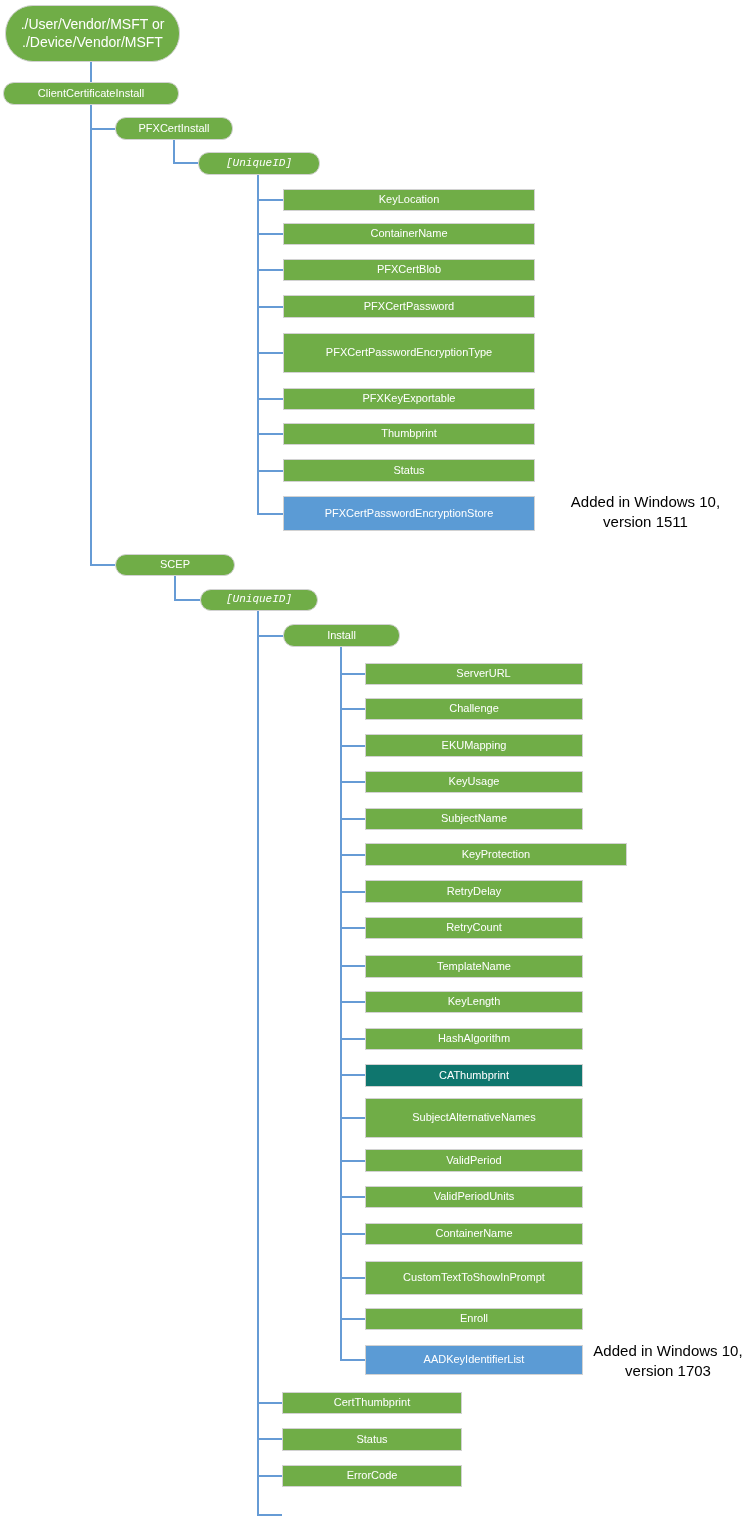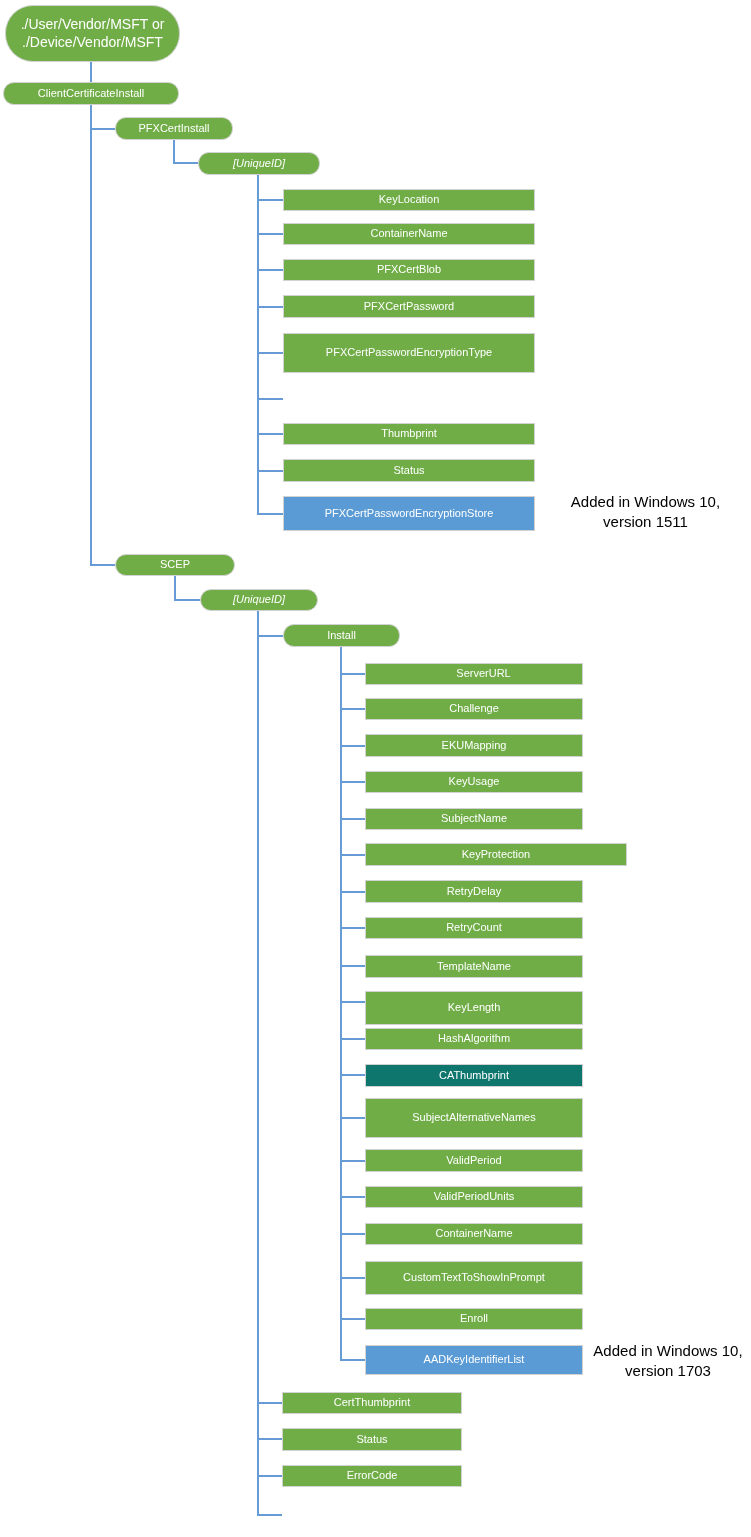--- a/index.html
+++ b/index.html
@@ -30,21 +30,21 @@
     align-items: center;
     justify-content: center;
     text-align: center;
     color: #ffffff;
     font-size: 11px;
     line-height: 1.25;
     white-space: pre-line;
     border: 1.5px solid #d2d2d2;
   }
   .node.pill { border-radius: 11px; }
-  .node.italic { font-style: italic; }
+  .node.italic { font-style: italic; font-family: Liberation Mono, monospace; }
   .annotation {
     position: absolute;
     color: #000000;
     font-size: 15px;
     line-height: 1.3;
     text-align: center;
     white-space: pre-line;
   }
 </style>
 </head>
@@ -94,36 +94,37 @@
 <div class="node pill" style="left: 5px; top: 5px; width: 175px; height: 57px; background: rgb(112, 173, 71); border-color: rgb(210, 210, 210); color: rgb(255, 255, 255); border-radius: 28px; font-size: 14px;">./User/Vendor/MSFT or
 ./Device/Vendor/MSFT</div>
     <div class="node pill" style="left: 3px; top: 82px; width: 176px; height: 23px; background: rgb(112, 173, 71); border-color: rgb(210, 210, 210); color: rgb(255, 255, 255);">ClientCertificateInstall</div>
     <div class="node pill" style="left: 115px; top: 117px; width: 118px; height: 23px; background: rgb(112, 173, 71); border-color: rgb(210, 210, 210); color: rgb(255, 255, 255);">PFXCertInstall</div>
     <div class="node pill italic" style="left: 198px; top: 152px; width: 122px; height: 23px; background: rgb(112, 173, 71); border-color: rgb(210, 210, 210); color: rgb(255, 255, 255);">[UniqueID]</div>
     <div class="node rect" style="left: 283px; top: 189px; width: 252px; height: 22px; background: rgb(112, 173, 71); border-color: rgb(210, 210, 210); color: rgb(255, 255, 255);">KeyLocation</div>
     <div class="node rect" style="left: 283px; top: 223px; width: 252px; height: 22px; background: rgb(112, 173, 71); border-color: rgb(210, 210, 210); color: rgb(255, 255, 255);">ContainerName</div>
     <div class="node rect" style="left: 283px; top: 259px; width: 252px; height: 22px; background: rgb(112, 173, 71); border-color: rgb(210, 210, 210); color: rgb(255, 255, 255);">PFXCertBlob</div>
     <div class="node rect" style="left: 283px; top: 295px; width: 252px; height: 23px; background: rgb(112, 173, 71); border-color: rgb(210, 210, 210); color: rgb(255, 255, 255);">PFXCertPassword</div>
     <div class="node rect" style="left: 283px; top: 333px; width: 252px; height: 40px; background: rgb(112, 173, 71); border-color: rgb(210, 210, 210); color: rgb(255, 255, 255);">PFXCertPasswordEncryptionType</div>
+    <div class="node rect" style="left: 283px; top: 388px; width: 252px; height: 22px; background: rgb(112, 173, 71); border-color: rgb(210, 210, 210); color: rgb(255, 255, 255);">PFXKeyExportable</div>
     <div class="node rect" style="left: 283px; top: 423px; width: 252px; height: 22px; background: rgb(112, 173, 71); border-color: rgb(210, 210, 210); color: rgb(255, 255, 255);">Thumbprint</div>
     <div class="node rect" style="left: 283px; top: 459px; width: 252px; height: 23px; background: rgb(112, 173, 71); border-color: rgb(210, 210, 210); color: rgb(255, 255, 255);">Status</div>
     <div class="node rect" style="left: 283px; top: 496px; width: 252px; height: 35px; background: rgb(91, 155, 213); border-color: rgb(210, 210, 210); color: rgb(255, 255, 255);">PFXCertPasswordEncryptionStore</div>
     <div class="node pill" style="left: 115px; top: 554px; width: 120px; height: 22px; background: rgb(112, 173, 71); border-color: rgb(210, 210, 210); color: rgb(255, 255, 255);">SCEP</div>
     <div class="node pill italic" style="left: 200px; top: 589px; width: 118px; height: 22px; background: rgb(112, 173, 71); border-color: rgb(210, 210, 210); color: rgb(255, 255, 255);">[UniqueID]</div>
     <div class="node pill" style="left: 283px; top: 624px; width: 117px; height: 23px; background: rgb(112, 173, 71); border-color: rgb(210, 210, 210); color: rgb(255, 255, 255);">Install</div>
     <div class="node rect" style="left: 365px; top: 663px; width: 218px; height: 22px; background: rgb(112, 173, 71); border-color: rgb(210, 210, 210); color: rgb(255, 255, 255); padding-left: 19px;">ServerURL</div>
     <div class="node rect" style="left: 365px; top: 698px; width: 218px; height: 22px; background: rgb(112, 173, 71); border-color: rgb(210, 210, 210); color: rgb(255, 255, 255);">Challenge</div>
     <div class="node rect" style="left: 365px; top: 734px; width: 218px; height: 23px; background: rgb(112, 173, 71); border-color: rgb(210, 210, 210); color: rgb(255, 255, 255);">EKUMapping</div>
     <div class="node rect" style="left: 365px; top: 771px; width: 218px; height: 22px; background: rgb(112, 173, 71); border-color: rgb(210, 210, 210); color: rgb(255, 255, 255);">KeyUsage</div>
     <div class="node rect" style="left: 365px; top: 808px; width: 218px; height: 22px; background: rgb(112, 173, 71); border-color: rgb(210, 210, 210); color: rgb(255, 255, 255);">SubjectName</div>
     <div class="node rect" style="left: 365px; top: 843px; width: 262px; height: 23px; background: rgb(112, 173, 71); border-color: rgb(210, 210, 210); color: rgb(255, 255, 255);">KeyProtection</div>
     <div class="node rect" style="left: 365px; top: 880px; width: 218px; height: 23px; background: rgb(112, 173, 71); border-color: rgb(210, 210, 210); color: rgb(255, 255, 255);">RetryDelay</div>
     <div class="node rect" style="left: 365px; top: 917px; width: 218px; height: 22px; background: rgb(112, 173, 71); border-color: rgb(210, 210, 210); color: rgb(255, 255, 255);">RetryCount</div>
     <div class="node rect" style="left: 365px; top: 955px; width: 218px; height: 23px; background: rgb(112, 173, 71); border-color: rgb(210, 210, 210); color: rgb(255, 255, 255);">TemplateName</div>
-    <div class="node rect" style="left: 365px; top: 991px; width: 218px; height: 34px; background: rgb(112, 173, 71); border-color: rgb(210, 210, 210); color: rgb(255, 255, 255);">KeyLength</div>
+    <div class="node rect" style="left: 365px; top: 991px; width: 218px; height: 22px; background: rgb(112, 173, 71); border-color: rgb(210, 210, 210); color: rgb(255, 255, 255);">KeyLength</div>
     <div class="node rect" style="left: 365px; top: 1028px; width: 218px; height: 22px; background: rgb(112, 173, 71); border-color: rgb(210, 210, 210); color: rgb(255, 255, 255);">HashAlgorithm</div>
     <div class="node rect" style="left: 365px; top: 1064px; width: 218px; height: 23px; background: #0f766e; border-color: rgb(210, 210, 210); color: rgb(255, 255, 255);">CAThumbprint</div>
     <div class="node rect" style="left: 365px; top: 1149px; width: 218px; height: 23px; background: rgb(112, 173, 71); border-color: rgb(210, 210, 210); color: rgb(255, 255, 255);">ValidPeriod</div>
     <div class="node rect" style="left: 365px; top: 1098px; width: 218px; height: 40px; background: rgb(112, 173, 71); border-color: rgb(210, 210, 210); color: rgb(255, 255, 255);">SubjectAlternativeNames</div>
     <div class="node rect" style="left: 365px; top: 1186px; width: 218px; height: 22px; background: rgb(112, 173, 71); border-color: rgb(210, 210, 210); color: rgb(255, 255, 255);">ValidPeriodUnits</div>
     <div class="node rect" style="left: 365px; top: 1223px; width: 218px; height: 22px; background: rgb(112, 173, 71); border-color: rgb(210, 210, 210); color: rgb(255, 255, 255);">ContainerName</div>
     <div class="node rect" style="left: 365px; top: 1261px; width: 218px; height: 34px; background: rgb(112, 173, 71); border-color: rgb(210, 210, 210); color: rgb(255, 255, 255);">CustomTextToShowInPrompt</div>
     <div class="node rect" style="left: 365px; top: 1308px; width: 218px; height: 22px; background: rgb(112, 173, 71); border-color: rgb(210, 210, 210); color: rgb(255, 255, 255);">Enroll</div>
     <div class="node rect" style="left: 365px; top: 1345px; width: 218px; height: 30px; background: rgb(91, 155, 213); border-color: rgb(210, 210, 210); color: rgb(255, 255, 255);">AADKeyIdentifierList</div>
     <div class="node rect" style="left: 282px; top: 1392px; width: 180px; height: 22px; background: rgb(112, 173, 71); border-color: rgb(210, 210, 210); color: rgb(255, 255, 255);">CertThumbprint</div>

